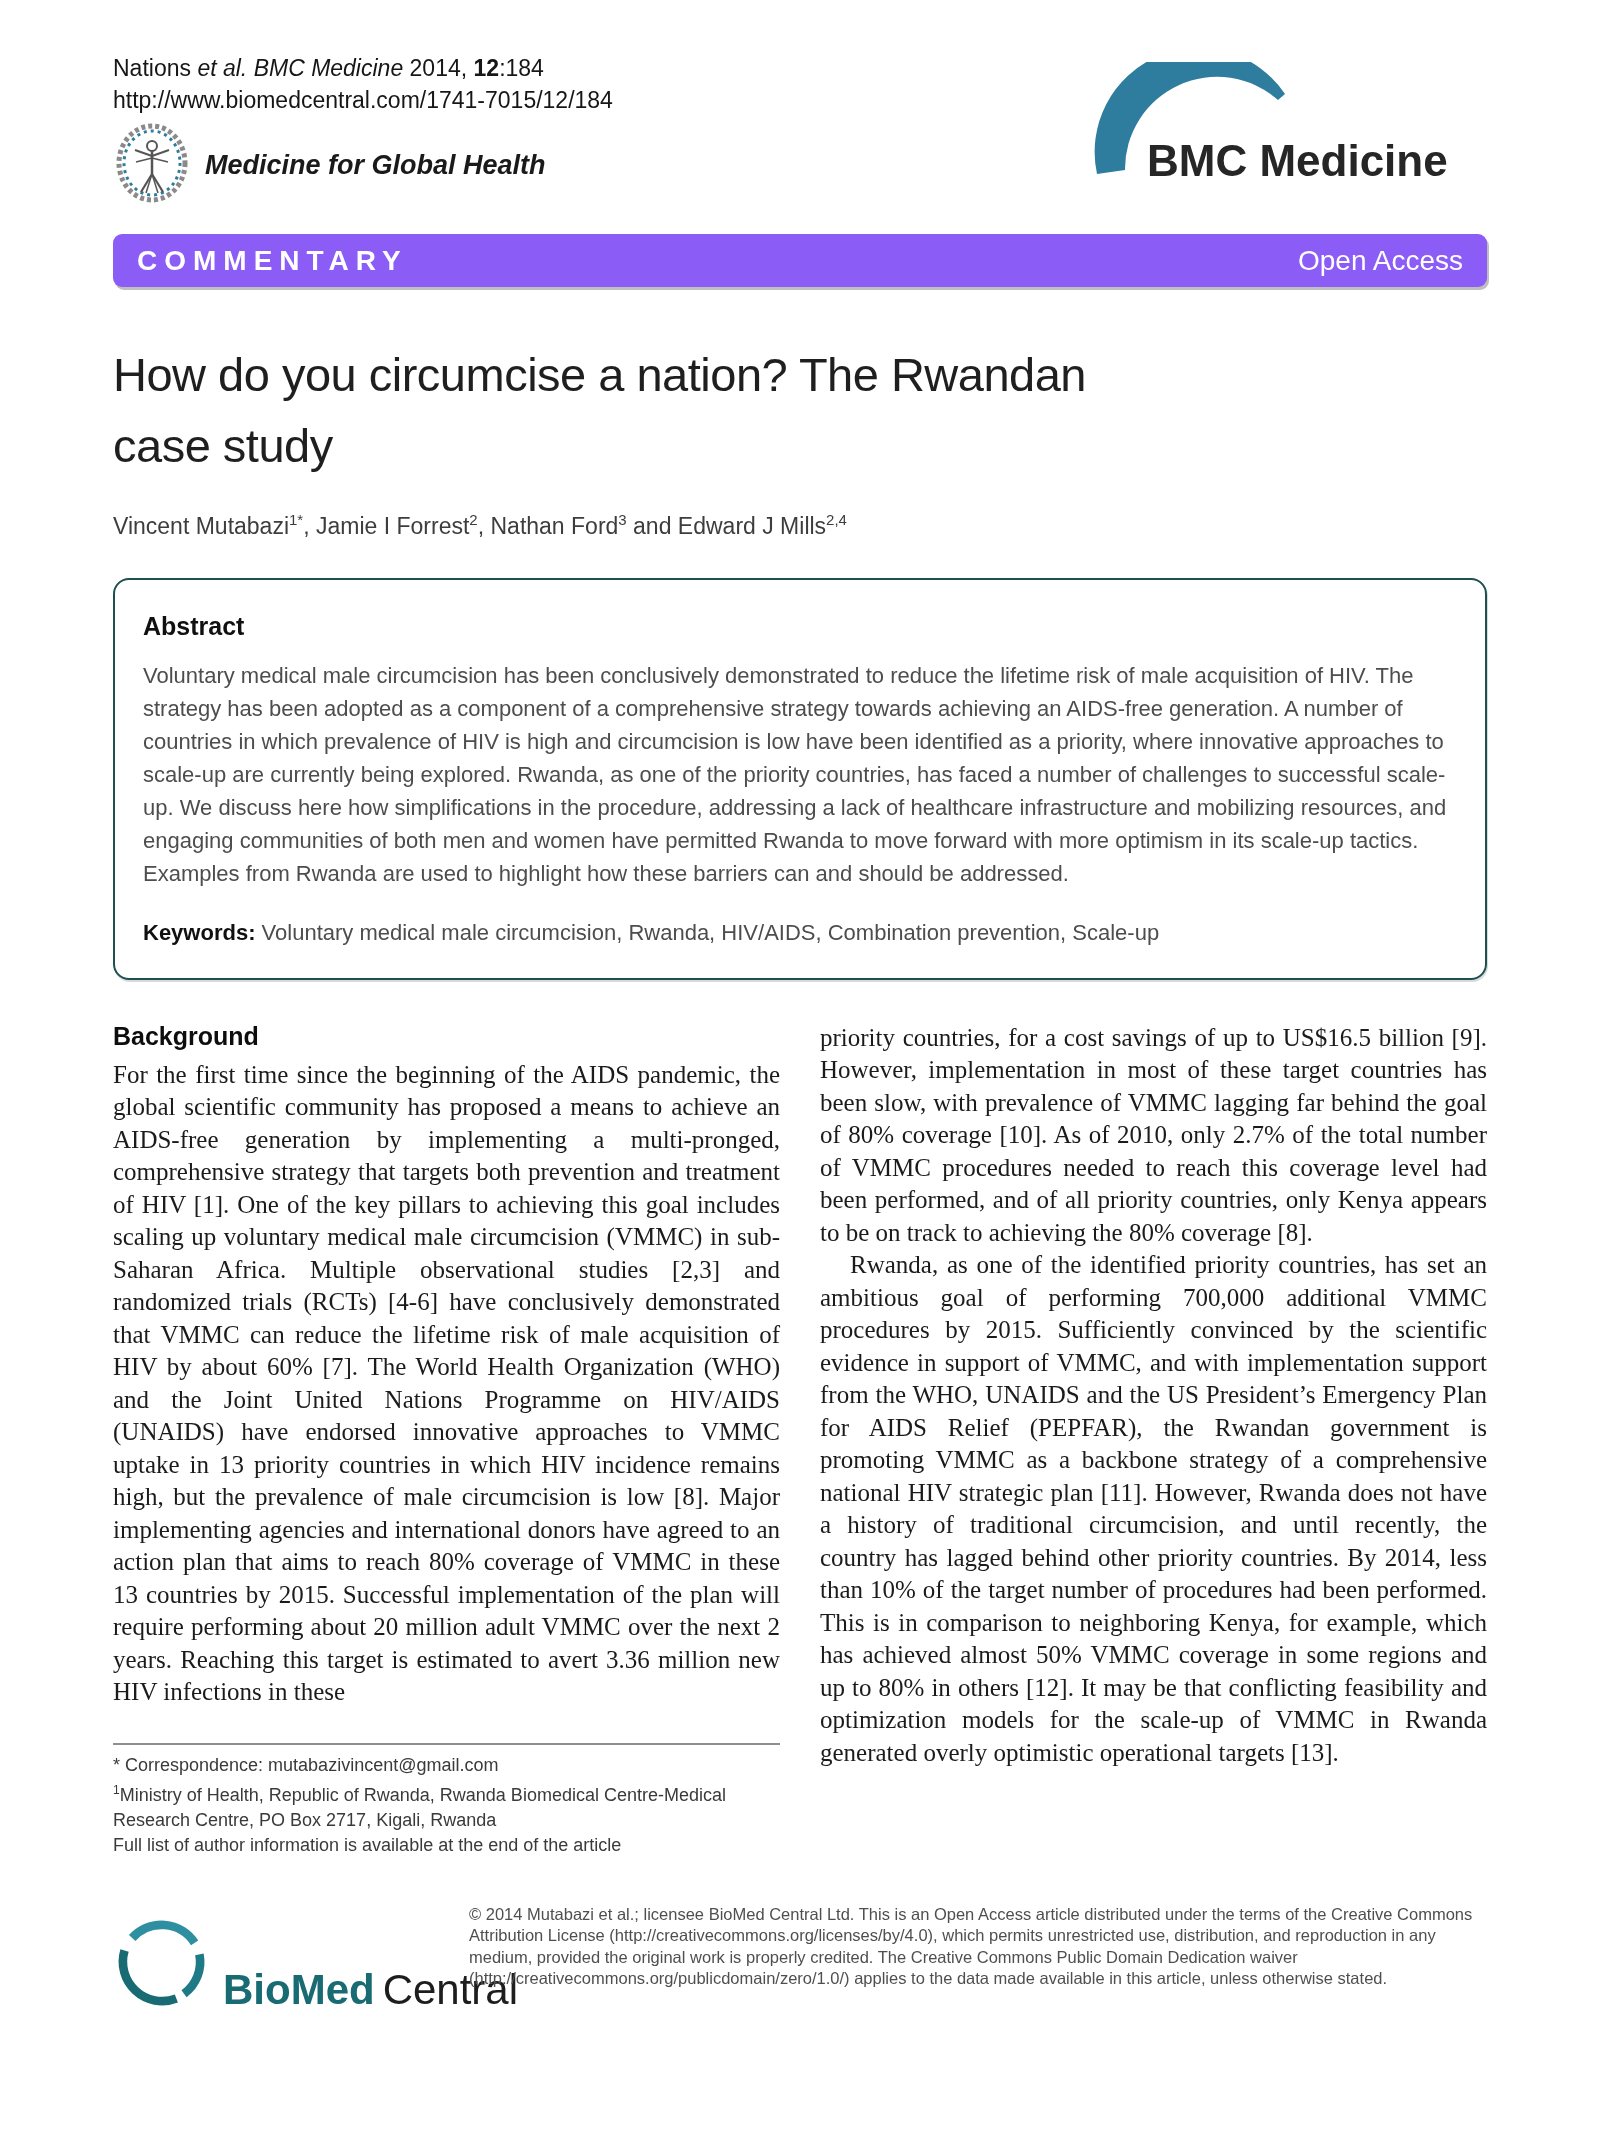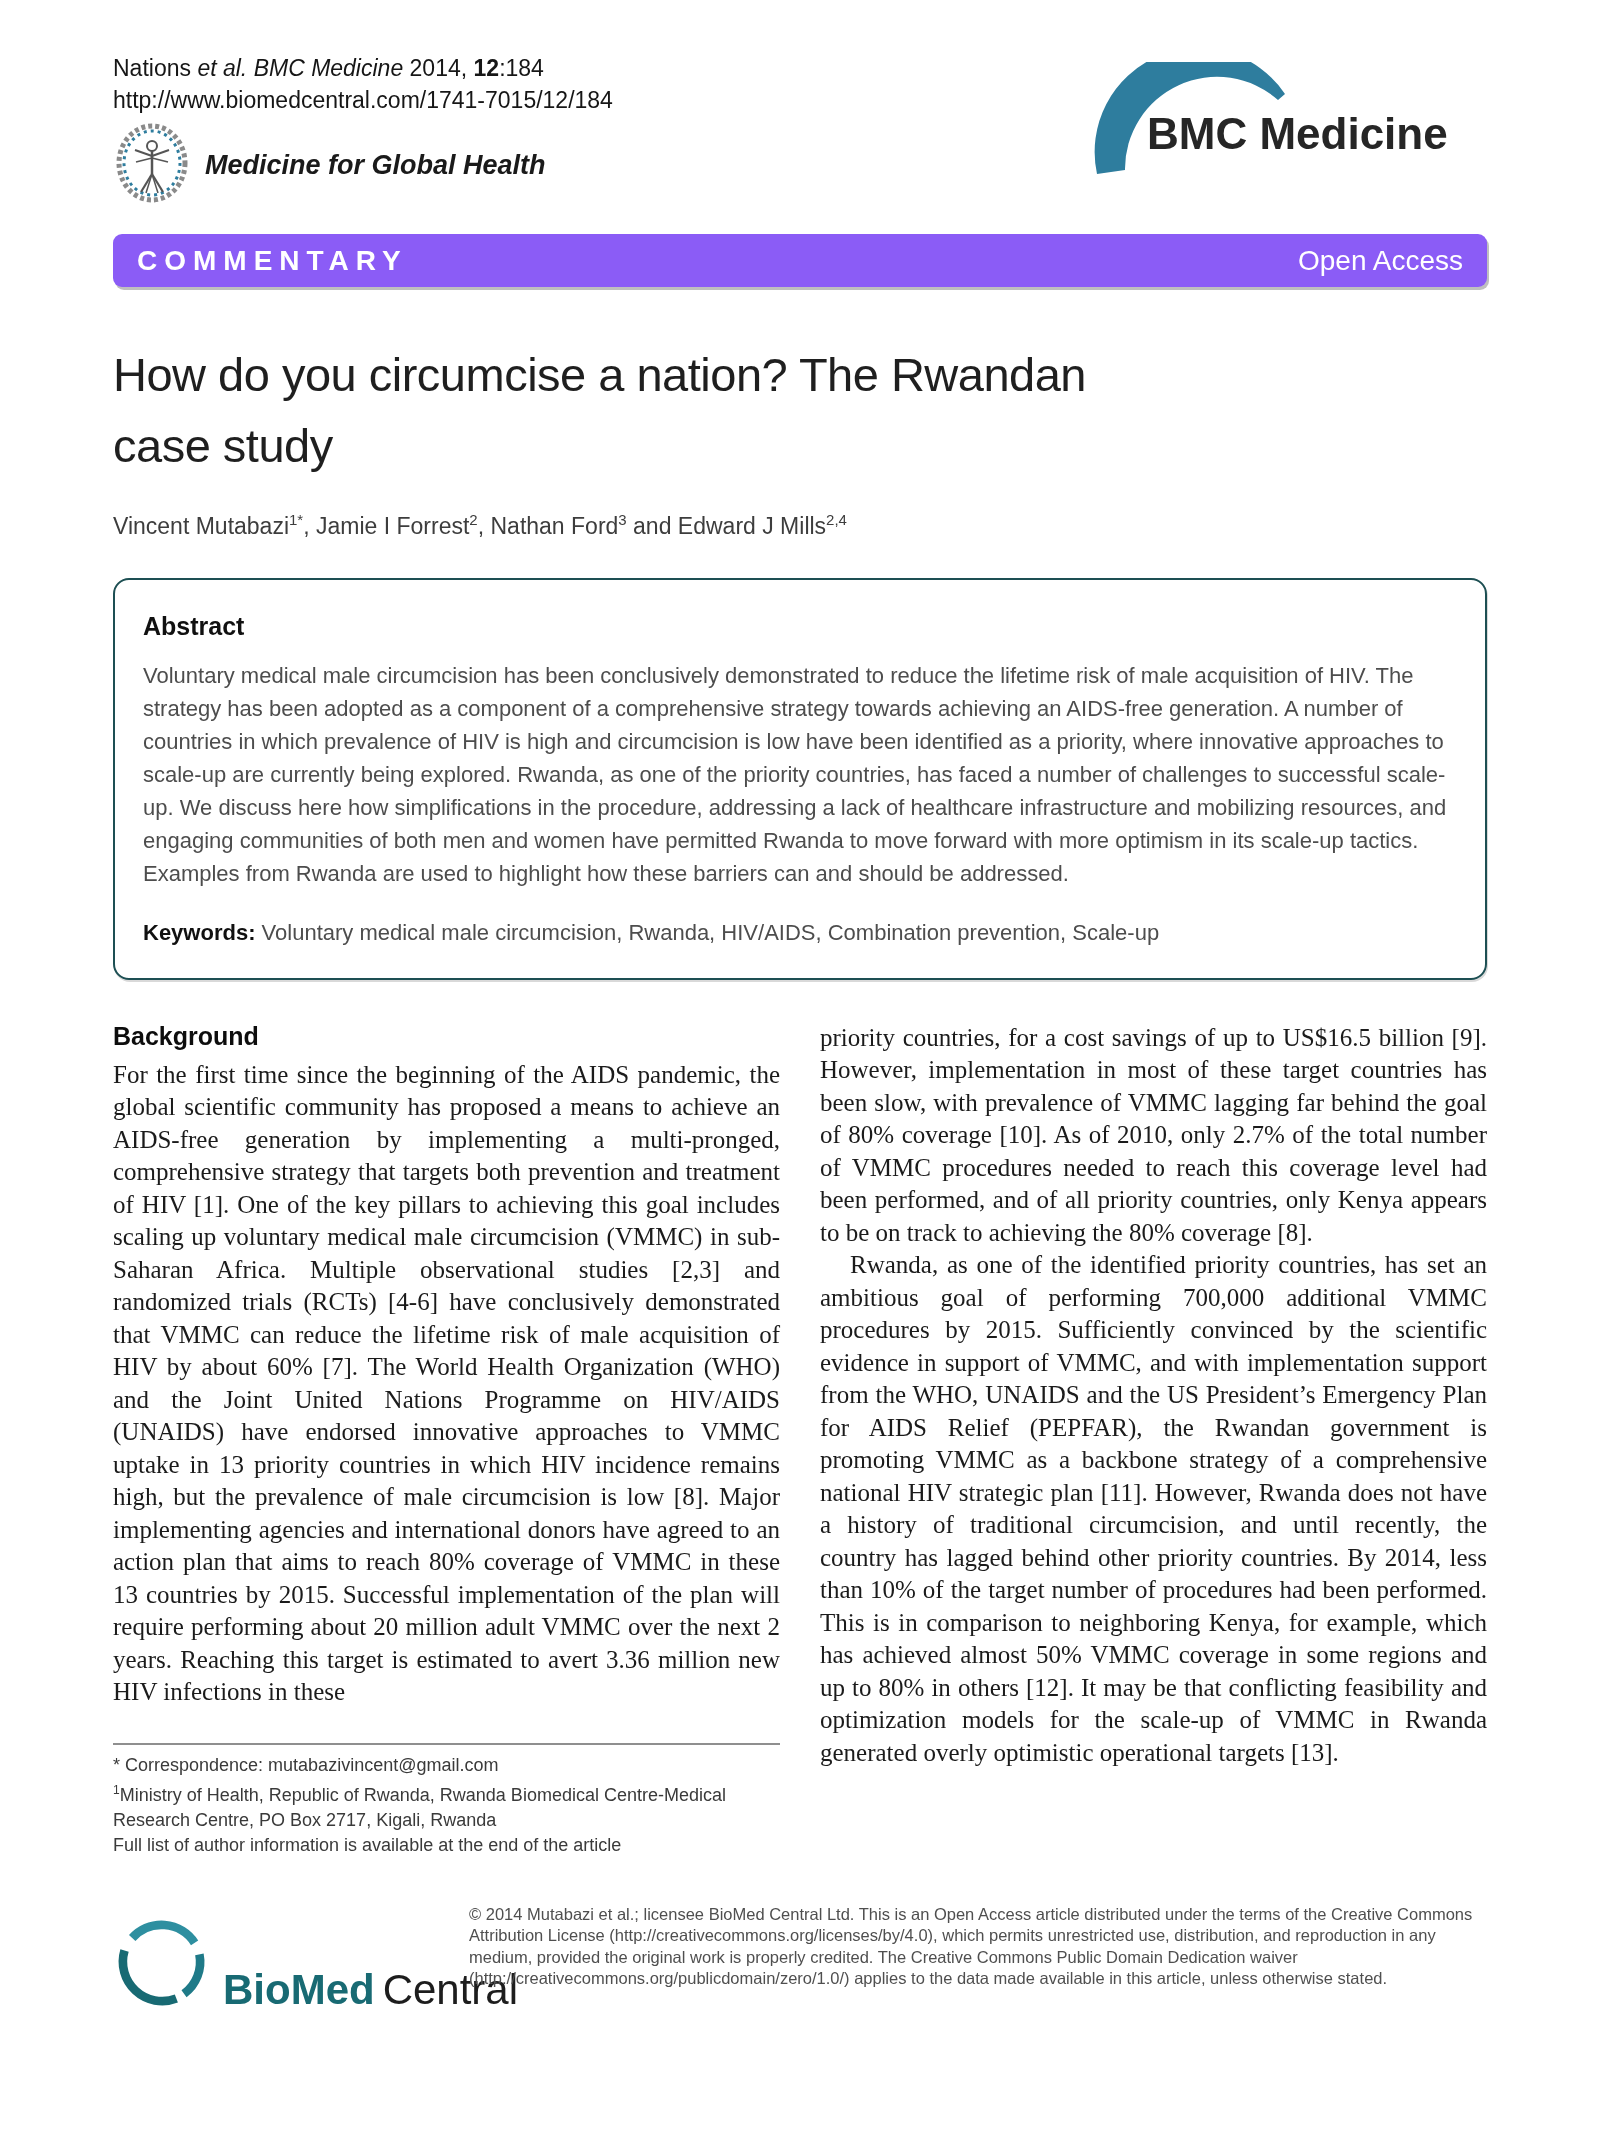--- a/index.html
+++ b/index.html
@@ -16,21 +16,21 @@
   .header-top { display:flex; justify-content:space-between; align-items:flex-start; }
   .cite-block { font-size:23px; line-height:32px; color:#161616; }
   .cite-block .it { font-style:italic; }
   .cite-block .bd { font-weight:bold; }
   .tagline-row { display:flex; align-items:center; margin-top:6px; }
   .tagline { font-size:27px; font-weight:bold; font-style:italic; color:#1a1a1a; margin-left:14px; }
 
   .bmc-logo { position:relative; width:400px; height:125px; margin-top:10px; }
   .bmc-logo svg { position:absolute; left:0; top:0; }
   .bmc-logo-text {
-    position:absolute; left:60px; top:47px;
+    position:absolute; left:60px; top:74px;
     font-size:44px; font-weight:600; color:#262626; letter-spacing:0px;
     font-family:"Liberation Sans", sans-serif;
   }
 
   
   .banner {
     margin-top:26px; height:53px; border-radius:9px;
     background:#8b5cf6;
     display:flex; justify-content:space-between; align-items:center;
     padding:0 24px; color:#ffffff;

